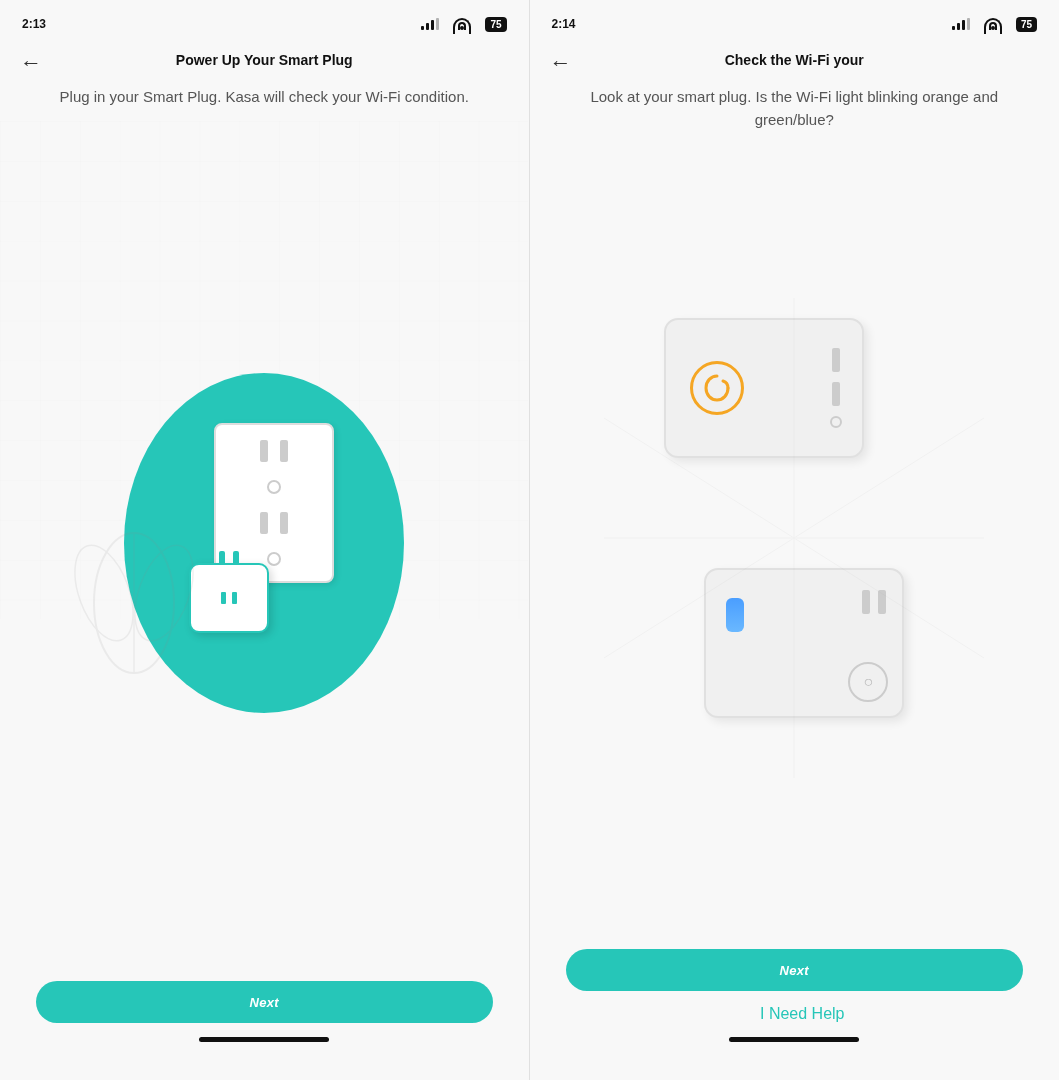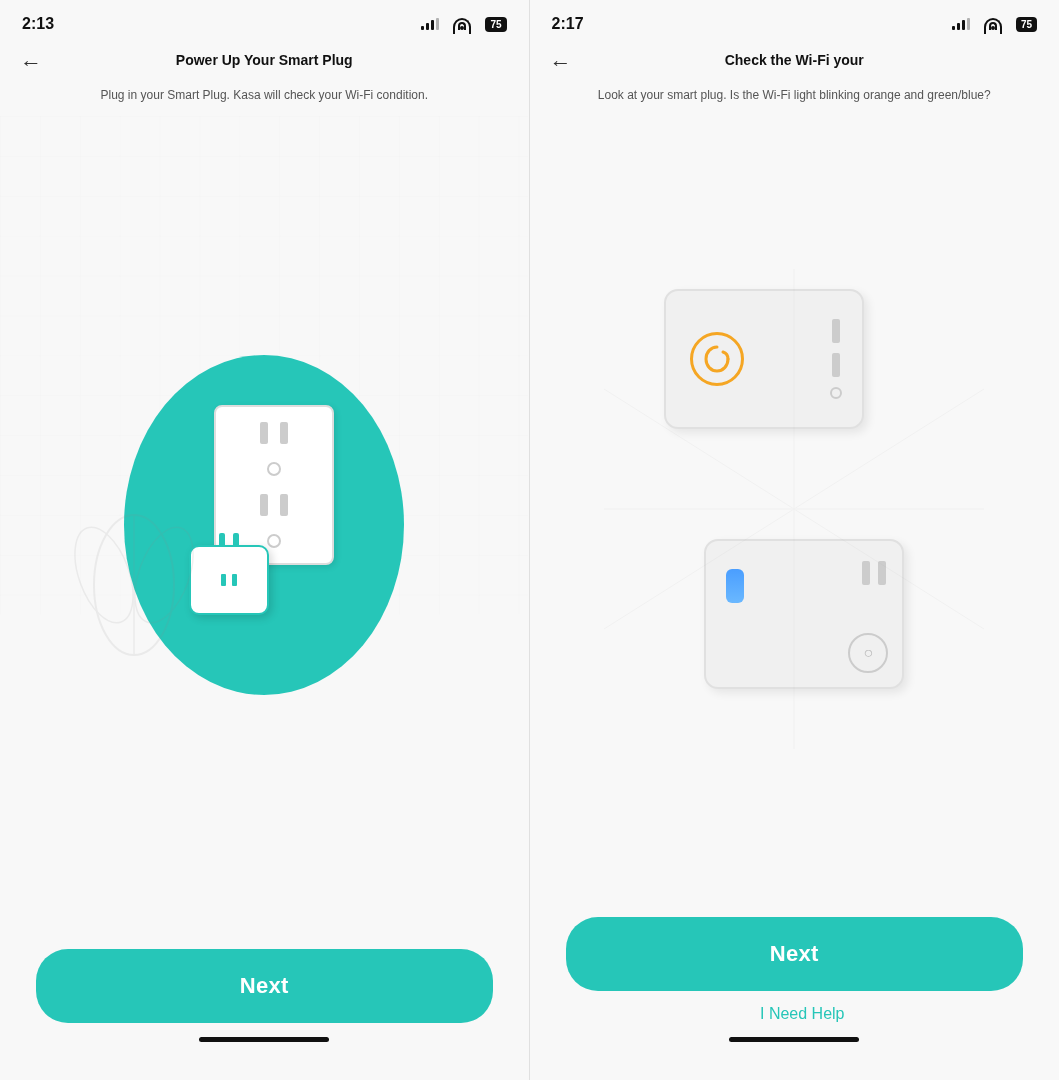--- a/index.html
+++ b/index.html
@@ -26,21 +26,21 @@
 
     
     .status-bar {
       display: flex;
       align-items: center;
       justify-content: space-between;
       padding: 10px 22px 6px;
       height: 44px;
     }
     .status-time {
-      font-size: 16px;
+      font-size: 12px;
       font-weight: 600;
       color: #111;
     }
     .status-icons {
       display: flex;
       align-items: center;
       gap: 15px;
     }
     .signal-bars {
       display: flex;
@@ -118,21 +118,21 @@
     .header-title {
       font-size: 14px;
       font-weight: 600;
       color: #111;
       text-align: center;
     }
 
     
     .description {
       text-align: center;
-      font-size: 12px;
+      font-size: 15px;
       color: #555;
       line-height: 1.5;
       padding: 8px 36px 12px;
     }
 
     
     .illustration {
       flex: 1;
       display: flex;
       align-items: center;
@@ -365,29 +365,30 @@
     
     .bottom-area {
       padding: 16px 36px 30px;
       display: flex;
       flex-direction: column;
       align-items: center;
       gap: 14px;
     }
     .next-btn {
       width: 100%;
-      height: 74px;
+      height: 42px;
       background: #26c6b8;
       border: none;
       border-radius: 32px;
       color: white;
-      font-size: 22px;
+      font-size: 13px;
       font-weight: 600;
       cursor: pointer;
       letter-spacing: 0.3px;
+      font-style: italic;
     }
     .help-link {
       font-size: 16px;
       color: #26c6b8;
       cursor: pointer;
       margin-left: 16px;
     }
 
     
     .home-indicator {
@@ -490,21 +491,21 @@
   <div class="bottom-area">
     <button class="next-btn">Next</button>
     <div class="home-indicator"></div>
   </div>
 
 </div>
 
 <div class="screen screen-right">
 
   <div class="status-bar">
-    <span class="status-time">2:17</span>
+    <span class="status-time">2:14</span>
     <div class="status-icons">
       <div class="signal-bars">
         <span></span>
           <span></span>
           <span></span>
           <span></span>
       </div>
       <div class="wifi-icon">
         <div class="wifi-inner"></div>
       </div>

